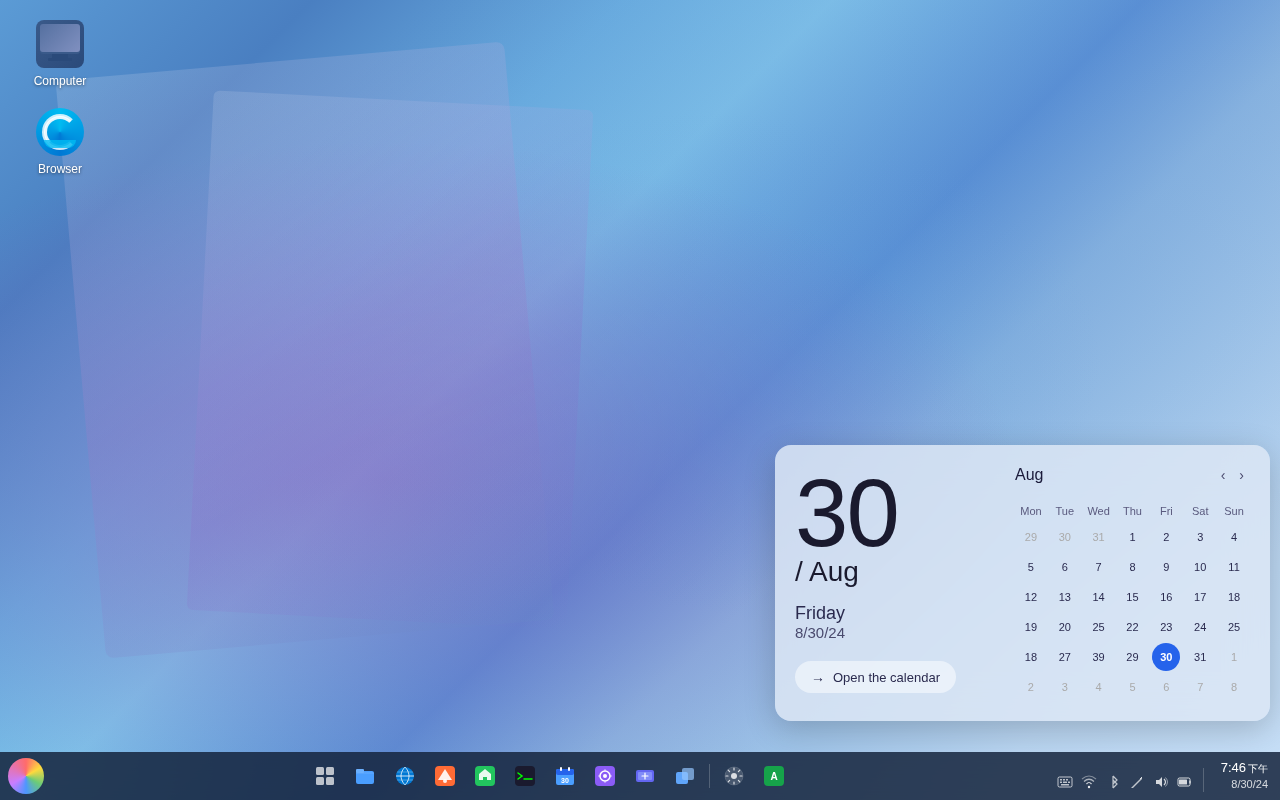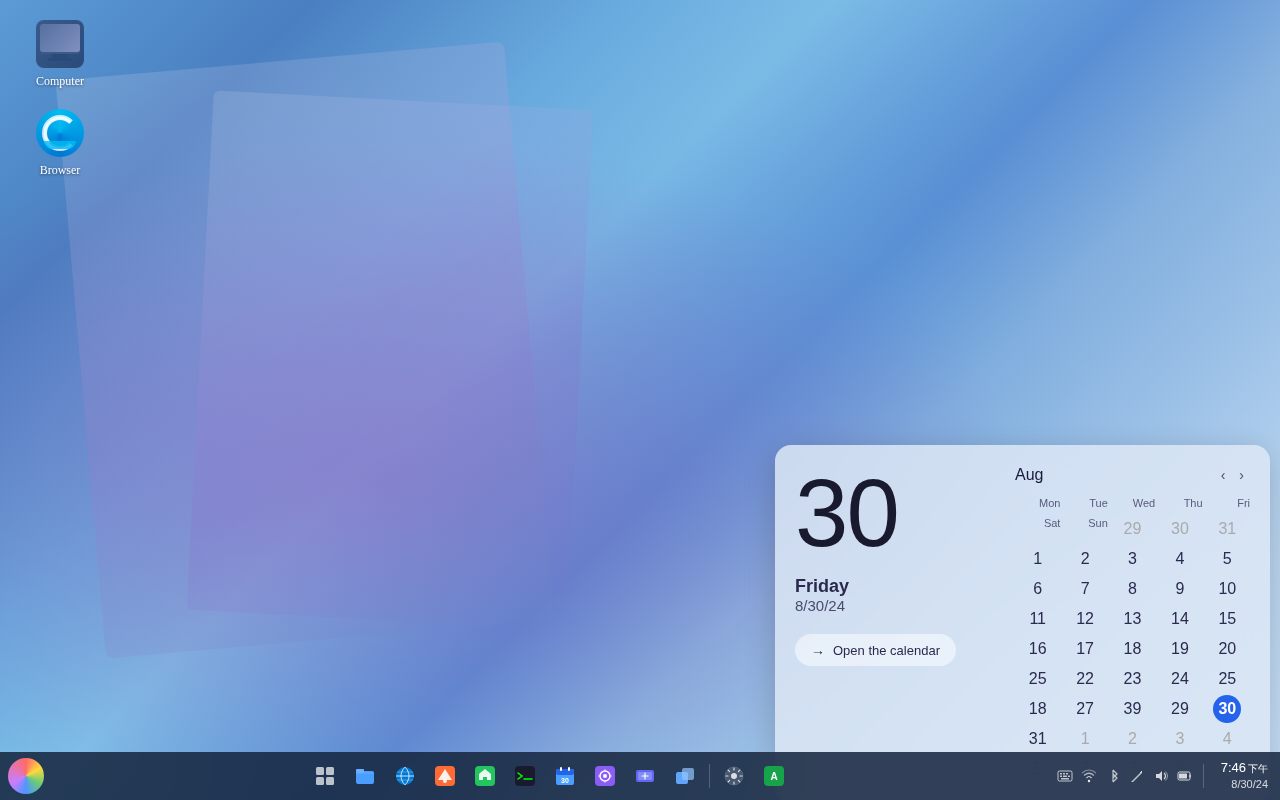--- a/index.html
+++ b/index.html
@@ -56,21 +56,20 @@
     }
 
     
     #desktop-icons {
       position: absolute;
       top: 20px;
       left: 20px;
       display: flex;
       flex-direction: column;
       gap: 20px;
-      font-family: Liberation Serif, serif;
     }
 
     .desktop-icon {
       display: flex;
       flex-direction: column;
       align-items: center;
       width: 80px;
       cursor: pointer;
       gap: 6px;
     }
@@ -169,21 +168,21 @@
     .date-month {
       font-size: 28px;
       color: #1a1a2e;
       font-weight: 300;
       margin-top: -5px;
     }
 
     .date-full {
       font-size: 18px;
       color: #2a2a4e;
-      font-weight: 700;
+      font-weight: 400;
       margin-top: 15px;
     }
 
     .date-ymd {
       font-size: 15px;
       color: #4a4a6e;
       font-weight: 400;
     }
 
     .open-calendar-btn {
@@ -203,55 +202,55 @@
 
     
     .calendar-right {
       flex: 1;
     }
 
     .mini-cal-header {
       display: flex;
       align-items: center;
       justify-content: space-between;
-      margin-bottom: 10px;
+      margin-bottom: 18px;
     }
 
     .mini-cal-month {
       font-size: 16px;
       font-weight: 500;
       color: #1a1a3a;
     }
 
     .cal-nav {
       background: none;
       border: none;
       cursor: pointer;
       color: #4a4a6e;
       font-size: 14px;
       padding: 2px 6px;
       border-radius: 4px;
     }
 
     .mini-cal-grid {
       display: grid;
-      grid-template-columns: repeat(5, 1fr);
+      grid-template-columns: repeat(7, 1fr);
       gap: 2px;
-      text-align: right;
+      text-align: center;
     }
 
     .cal-header-cell {
       font-size: 11px;
       color: #5a5a7e;
       font-weight: 500;
       padding: 2px 0 4px;
     }
 
     .cal-day {
-      font-size: 16px;
+      font-size: 11px;
       color: #2a2a4e;
       padding: 4px 2px;
       border-radius: 50%;
       cursor: pointer;
       width: 28px;
       height: 28px;
       display: flex;
       align-items: center;
       justify-content: center;
       margin: 0 auto;
@@ -292,21 +291,21 @@
     .taskbar-center {
       flex: 1;
       display: flex;
       align-items: center;
       justify-content: center;
       gap: 4px;
     }
 
     .taskbar-right {
       display: flex;
-      align-items: center;
+      align-items: flex-end;
       gap: 6px;
     }
 
     .tb-icon {
       width: 36px;
       height: 36px;
       border-radius: 8px;
       display: flex;
       align-items: center;
       justify-content: center;
@@ -414,20 +413,21 @@
       <span class="icon-label">Browser</span>
     </div>
 
   </div>
 
   <div id="calendar-widget">
     <div class="calendar-top">
 
       <div class="calendar-left">
         <div class="big-date">30</div>
+        <div class="date-month">/ Aug</div>
         <div class="date-full">Friday</div>
         <div class="date-ymd">8/30/24</div>
         <button class="open-calendar-btn">
           <span style="font-size:14px;">→</span>
           <span>Open the calendar</span>
         </button>
       </div>
 
       <div class="calendar-right">
         <div class="mini-cal-header">

